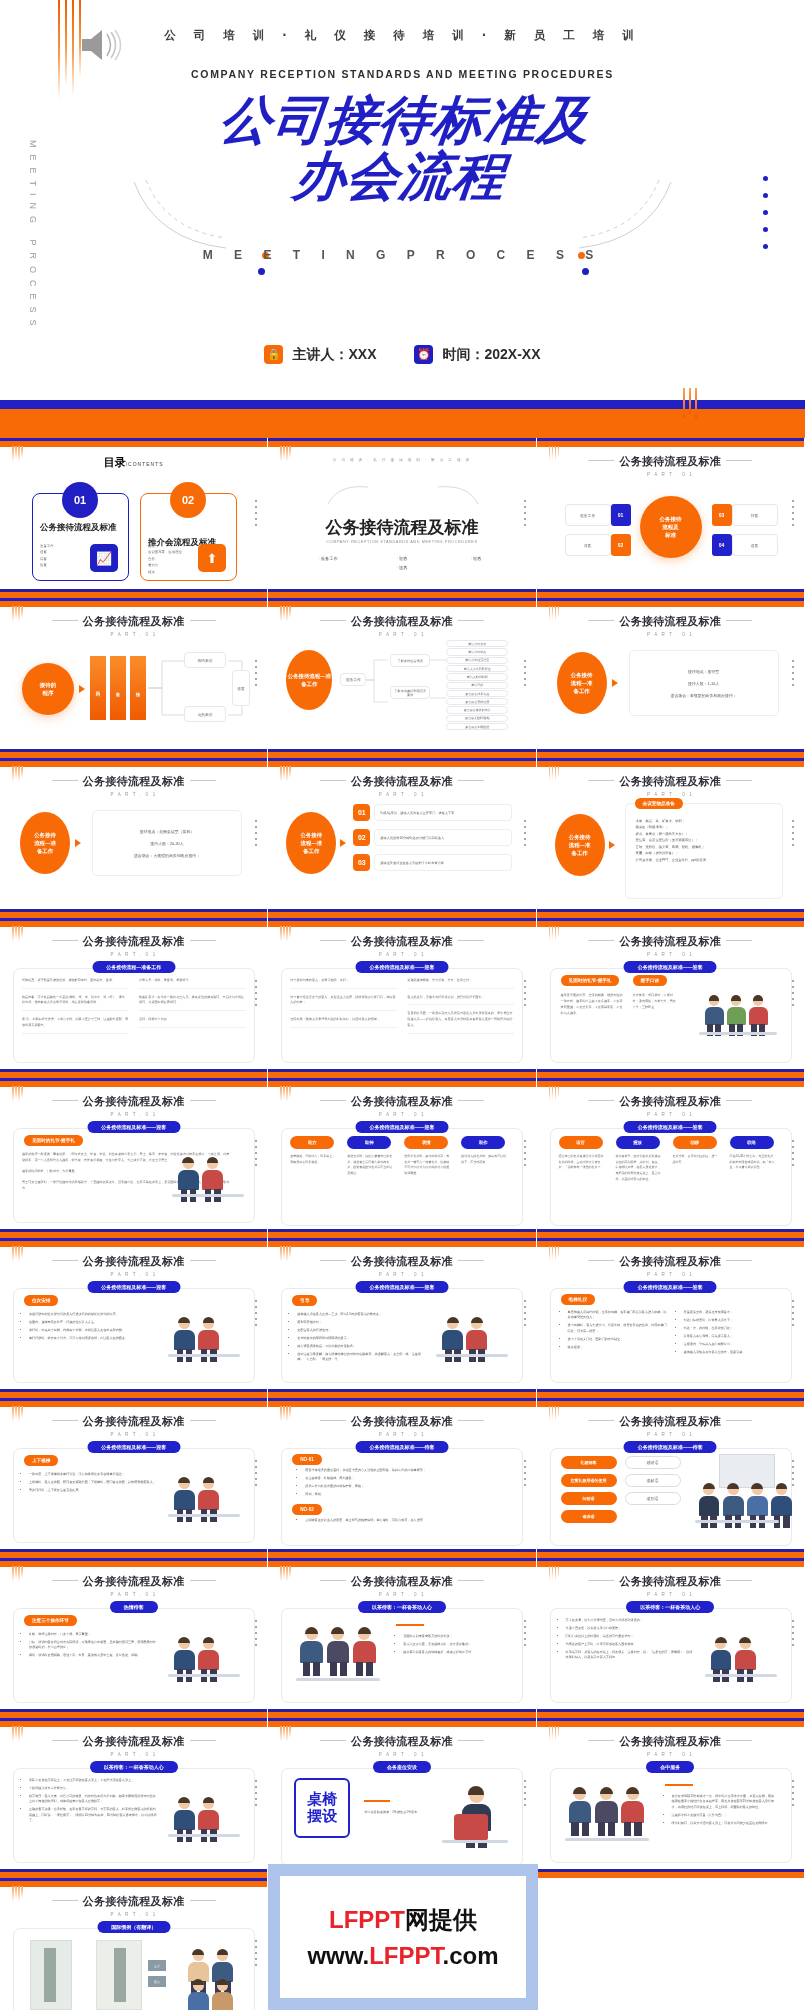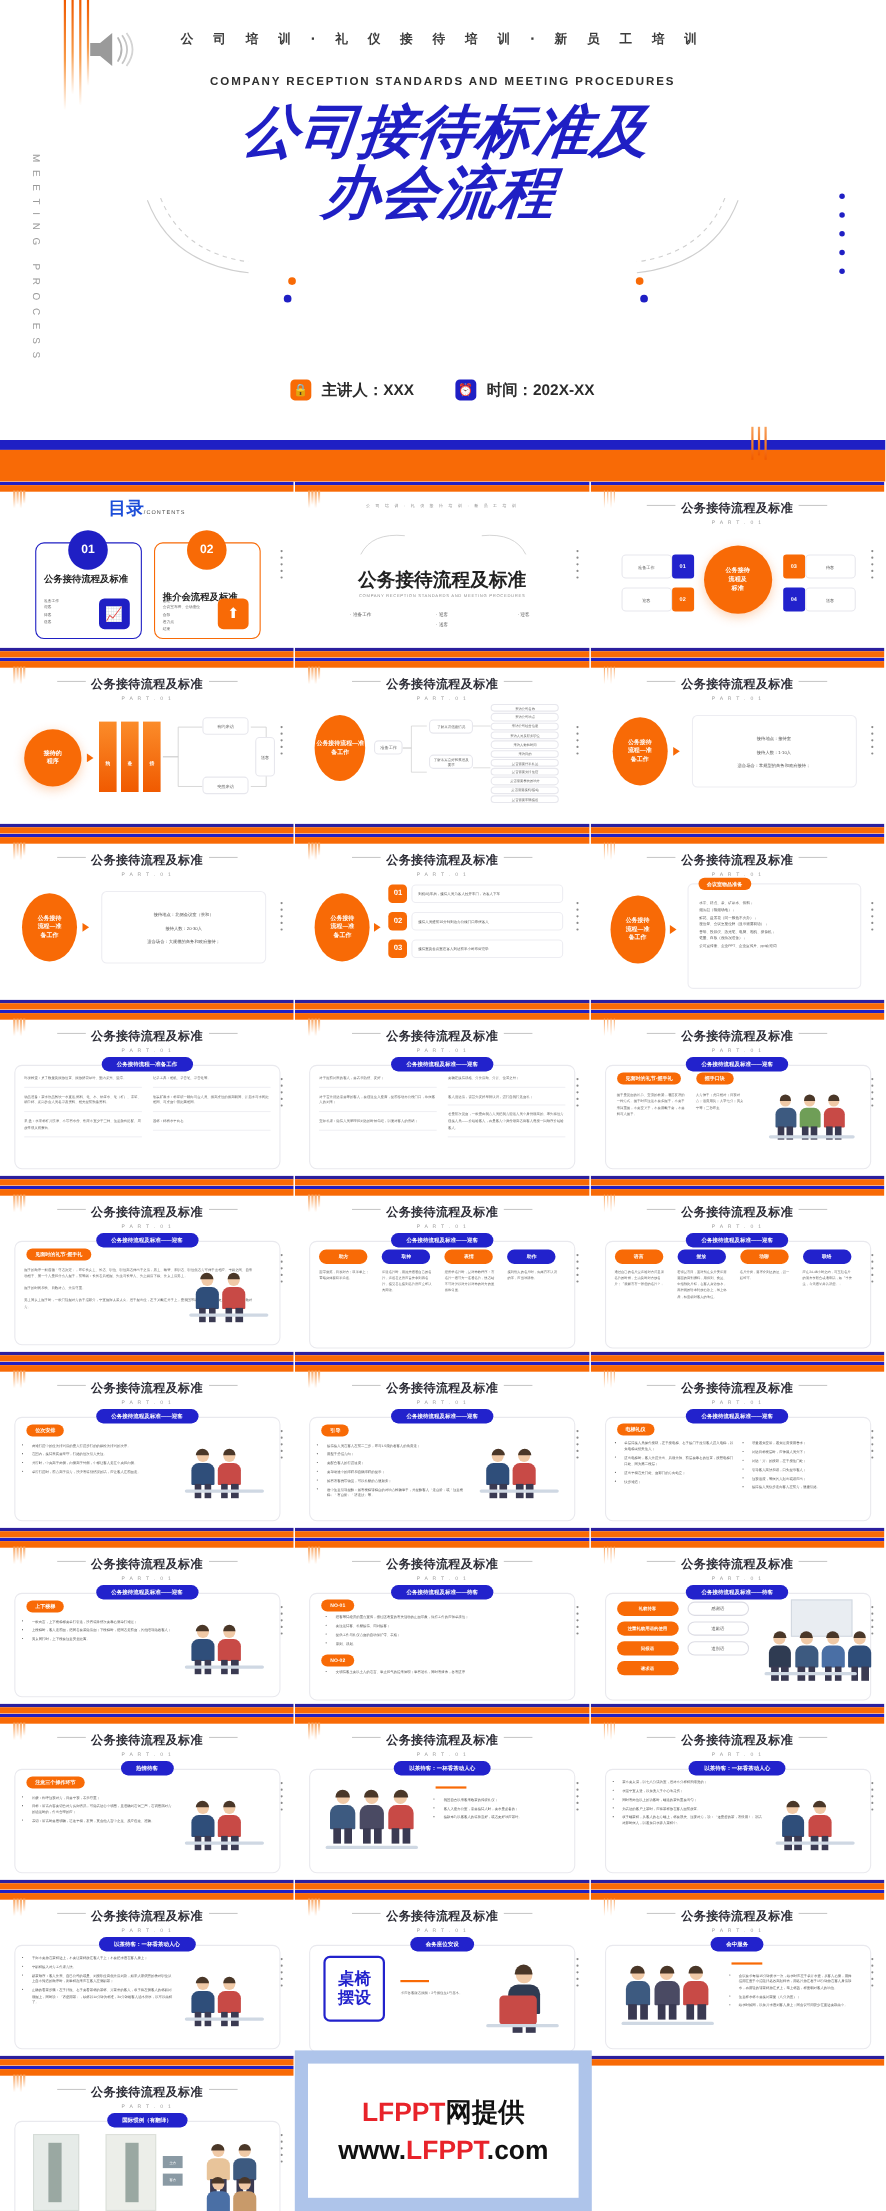--- a/index.html
+++ b/index.html
@@ -241,20 +241,21 @@
   <div class="dot b" style="left:582px; top:268px; width:7px; height:7px;"></div>
 
   <div class="right-dots">
     <span></span>
       <span></span>
       <span></span>
       <span></span>
       <span></span>
   </div>
 
+  <div class="meeting-process">M E E T I N G    P R O C E S S</div>
 
   <div class="presenter-row">
     <div class="pres-item">
       <span class="pres-badge orange">🔒</span>
       <span class="pres-text">主讲人：XXX</span>
     </div>
     <div class="pres-item">
       <span class="pres-badge blue">⏰</span>
       <span class="pres-text">时间：202X-XX</span>
     </div>
@@ -284,21 +285,21 @@
         <i></i>
       </div>
   <div class="s-rdots">
         <span></span>
         <span></span>
         <span></span>
         <span></span>
         <span></span>
       </div>
       <div style="position:absolute;left:0;top:14px;width:100%;text-align:center;">
-        <span style="font-size:16px;font-weight:900;color:#1d4ed8;font-family:'DejaVu Sans',sans-serif;">目录</span><span style="font-size:5px;color:#444;letter-spacing:1px;">/CONTENTS</span>
+        <span style="font-size:11px;font-weight:900;color:#000000;font-family:'DejaVu Sans',sans-serif;">目录</span><span style="font-size:5px;color:#444;letter-spacing:1px;">/CONTENTS</span>
       </div>
       <div style="position:absolute;left:32px;top:55px;width:97px;height:88px;border:1.6px solid #1F1FC4;border-radius:8px;background:#fff;"></div>
       <div style="position:absolute;left:62px;top:44px;width:36px;height:36px;border-radius:50%;background:#1F1FC4;color:#fff;display:flex;align-items:center;justify-content:center;font-size:11px;font-weight:700;">01</div>
       <div style="position:absolute;left:40px;top:84px;width:82px;font-size:8.5px;font-weight:900;color:#222;line-height:1.25;font-family:'DejaVu Sans',sans-serif;">公务接待流程及标准</div>
       <div style="position:absolute;left:40px;top:105px;width:52px;font-size:3.4px;color:#666;line-height:1.9;">准备工作<br>迎客<br>待客<br>送客</div>
       <div style="position:absolute;left:90px;top:106px;width:28px;height:28px;border-radius:5px;background:#1F1FC4;display:flex;align-items:center;justify-content:center;color:#fff;font-size:13px;">📈</div>
       <div style="position:absolute;left:140px;top:55px;width:97px;height:88px;border:1.6px solid #F86A06;border-radius:8px;background:#fff;"></div>
       <div style="position:absolute;left:170px;top:44px;width:36px;height:36px;border-radius:50%;background:#F86A06;color:#fff;display:flex;align-items:center;justify-content:center;font-size:11px;font-weight:700;">02</div>
       <div style="position:absolute;left:148px;top:100px;width:82px;font-size:8.5px;font-weight:900;color:#222;line-height:1.25;font-family:Liberation Mono, monospace;">推介会流程及标准</div>
       <div style="position:absolute;left:148px;top:105px;width:52px;font-size:3.4px;color:#666;line-height:1.9;">选址<br>会议室布置、会场座位<br>合影<br>着力点<br>结束</div>

